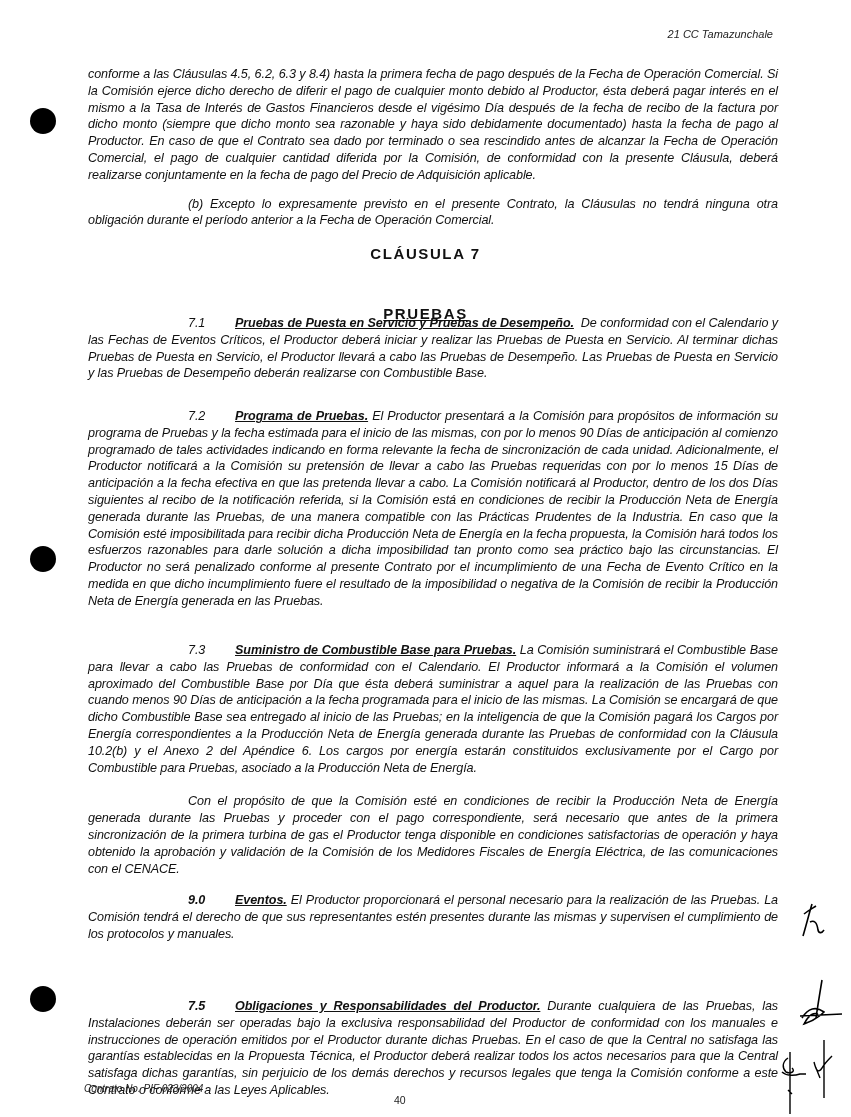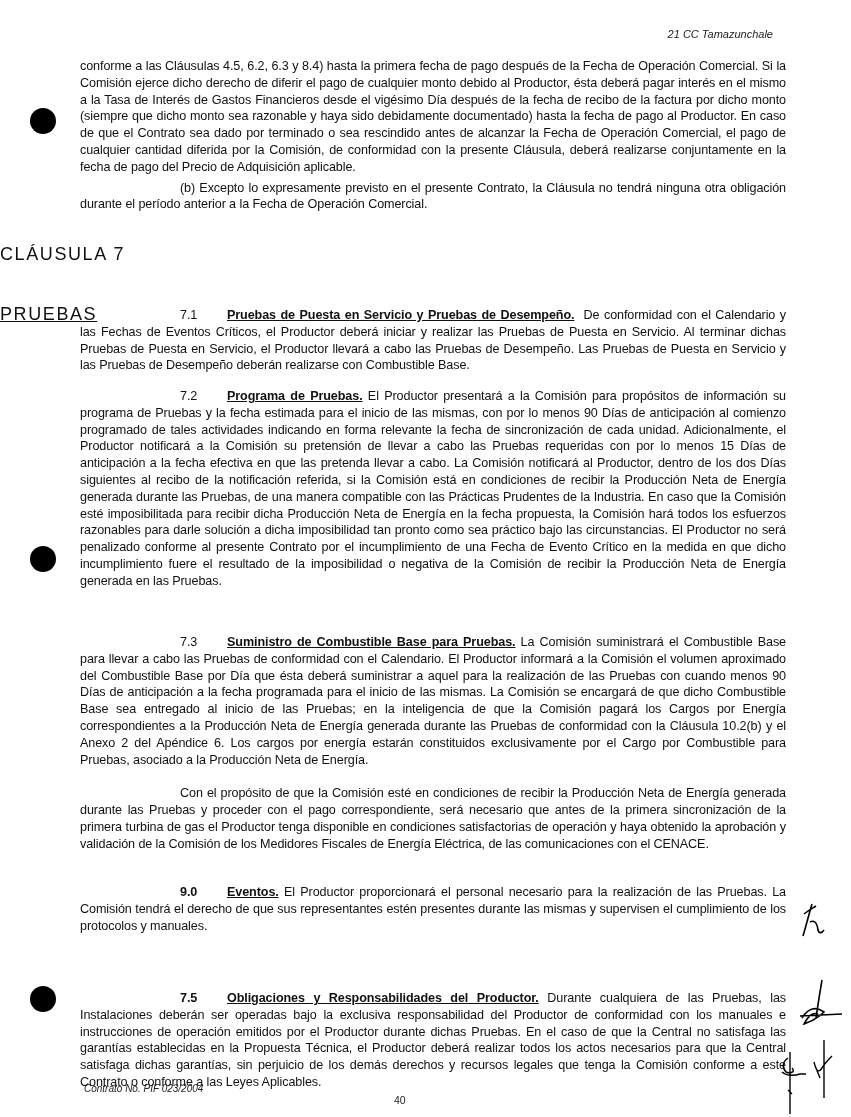--- a/index.html
+++ b/index.html
@@ -3,26 +3,26 @@
 <meta charset="utf-8">
 <style>
   html, body { margin: 0; padding: 0; background: #ffffff; }
   body { width: 851px; height: 1117px; position: relative; overflow: hidden;
          font-family: "Liberation Sans", sans-serif; color: #111; }
   .page { position: absolute; left: 0; top: 0; width: 835px; height: 1117px; }
   .header-right { position: absolute; top: 28px; right: 62px; font-size: 11px;
                   font-style: italic; color: #222; }
   .body-text { position: absolute; left: 76px; width: 714px; font-size: 12.6px;
                line-height: 16.8px; text-align: justify; letter-spacing: -0.1px; }
-  .body-text p { margin: 4px; }
+  .body-text p { margin: 12px; font-style: italic; }
   .indent { text-indent: 100px; }
   .sec-num { display: inline-block; width: 47px; text-indent: 0; }
   .sec-title { font-weight: bold; text-decoration: underline; }
-  .clause-head { position: absolute; left: 0; width: 851px; 
-                 font-size: 18px; letter-spacing: 1.6px; line-height: 16px; }
+  .clause-head { position: absolute; left: 0; width: 851px; text-align: center;
+                 font-size: 15px; letter-spacing: 1.6px; line-height: 16px; font-weight: bold; }
   .hole { position: absolute; width: 26px; height: 26px; border-radius: 50%;
           background: #000; left: 30px; }
   .footer-left { position: absolute; left: 84px; top: 1083px; font-size: 10px;
                  font-style: italic; color: #222; }
   .footer-page { position: absolute; left: 394px; top: 1094px; font-size: 10.5px; color: #222; }
   .sig { position: absolute; }
   .sig svg { display: block; }
 </style>
 </head>
 <body>
@@ -30,31 +30,31 @@
 <div class="page">
 
   <div class="header-right">21 CC Tamazunchale</div>
 
   <div class="hole" style="top:108px"></div>
   <div class="hole" style="top:546px"></div>
   <div class="hole" style="top:986px"></div>
 
   <div class="body-text" style="top:54px">
     <p>conforme a las Cláusulas 4.5, 6.2, 6.3 y 8.4) hasta la primera fecha de pago después de la Fecha de Operación Comercial. Si la Comisión ejerce dicho derecho de diferir el pago de cualquier monto debido al Productor, ésta deberá pagar interés en el mismo a la Tasa de Interés de Gastos Financieros desde el vigésimo Día después de la fecha de recibo de la factura por dicho monto (siempre que dicho monto sea razonable y haya sido debidamente documentado) hasta la fecha de pago al Productor. En caso de que el Contrato sea dado por terminado o sea rescindido antes de alcanzar la Fecha de Operación Comercial, el pago de cualquier cantidad diferida por la Comisión, de conformidad con la presente Cláusula, deberá realizarse conjuntamente en la fecha de pago del Precio de Adquisición aplicable.</p>
-    <p class="indent" style="margin-top:4px;text-indent:100px">(b) Excepto lo expresamente previsto en el presente Contrato, la Cláusula no tendrá ninguna otra obligación durante el período anterior a la Fecha de Operación Comercial.</p>
+    <p class="indent" style="margin-top:4px;text-indent:100px">(b) Excepto lo expresamente previsto en el presente Contrato, la Cláusulas no tendrá ninguna otra obligación durante el período anterior a la Fecha de Operación Comercial.</p>
   </div>
 
   <div class="clause-head" style="top:246px">CLÁUSULA 7</div>
   <div class="clause-head" style="top:262px; text-decoration: underline; margin-top: 44px;">PRUEBAS</div>
 
   <div class="body-text" style="top:303px">
     <p class="indent"><span class="sec-num">7.1</span><span class="sec-title">Pruebas de Puesta en Servicio y Pruebas de Desempeño.</span>&nbsp; <span>De conformidad con el Calendario y las Fechas de Eventos Críticos, el Productor deberá iniciar y realizar las Pruebas de Puesta en Servicio. Al terminar dichas Pruebas de Puesta en Servicio, el Productor llevará a cabo las Pruebas de Desempeño. Las Pruebas de Puesta en Servicio y las Pruebas de Desempeño deberán realizarse con Combustible Base.</span></p>
   </div>
 
-  <div class="body-text" style="top:384px">
+  <div class="body-text" style="top:396px">
     <p class="indent"><span class="sec-num">7.2</span><span class="sec-title">Programa de Pruebas.</span> <span>El Productor presentará a la Comisión para propósitos de información su programa de Pruebas y la fecha estimada para el inicio de las mismas, con por lo menos 90 Días de anticipación al comienzo programado de tales actividades indicando en forma relevante la fecha de sincronización de cada unidad. Adicionalmente, el Productor notificará a la Comisión su pretensión de llevar a cabo las Pruebas requeridas con por lo menos 15 Días de anticipación a la fecha efectiva en que las pretenda llevar a cabo. La Comisión notificará al Productor, dentro de los dos Días siguientes al recibo de la notificación referida, si la Comisión está en condiciones de recibir la Producción Neta de Energía generada durante las Pruebas, de una manera compatible con las Prácticas Prudentes de la Industria. En caso que la Comisión esté imposibilitada para recibir dicha Producción Neta de Energía en la fecha propuesta, la Comisión hará todos los esfuerzos razonables para darle solución a dicha imposibilidad tan pronto como sea práctico bajo las circunstancias. El Productor no será penalizado conforme al presente Contrato por el incumplimiento de una Fecha de Evento Crítico en la medida en que dicho incumplimiento fuere el resultado de la imposibilidad o negativa de la Comisión de recibir la Producción Neta de Energía generada en las Pruebas.</span></p>
   </div>
 
   <div class="body-text" style="top:630px">
     <p class="indent"><span class="sec-num">7.3</span><span class="sec-title">Suministro de Combustible Base para Pruebas.</span> <span>La Comisión suministrará el Combustible Base para llevar a cabo las Pruebas de conformidad con el Calendario. El Productor informará a la Comisión el volumen aproximado del Combustible Base por Día que ésta deberá suministrar a aquel para la realización de las Pruebas con cuando menos 90 Días de anticipación a la fecha programada para el inicio de las mismas. La Comisión se encargará de que dicho Combustible Base sea entregado al inicio de las Pruebas; en la inteligencia de que la Comisión pagará los Cargos por Energía correspondientes a la Producción Neta de Energía generada durante las Pruebas de conformidad con la Cláusula 10.2(b) y el Anexo 2 del Apéndice 6. Los cargos por energía estarán constituidos exclusivamente por el Cargo por Combustible para Pruebas, asociado a la Producción Neta de Energía.</span></p>
     <p class="indent" style="margin-top:17px">Con el propósito de que la Comisión esté en condiciones de recibir la Producción Neta de Energía generada durante las Pruebas y proceder con el pago correspondiente, será necesario que antes de la primera sincronización de la primera turbina de gas el Productor tenga disponible en condiciones satisfactorias de operación y haya obtenido la aprobación y validación de la Comisión de los Medidores Fiscales de Energía Eléctrica, de las comunicaciones con el CENACE.</p>
   </div>
 
   <div class="body-text" style="top:880px">
     <p class="indent"><span class="sec-num" style="font-weight:bold">9.0</span><span class="sec-title">Eventos.</span> <span>El Productor proporcionará el personal necesario para la realización de las Pruebas. La Comisión tendrá el derecho de que sus representantes estén presentes durante las mismas y supervisen el cumplimiento de los protocolos y manuales.</span></p>

